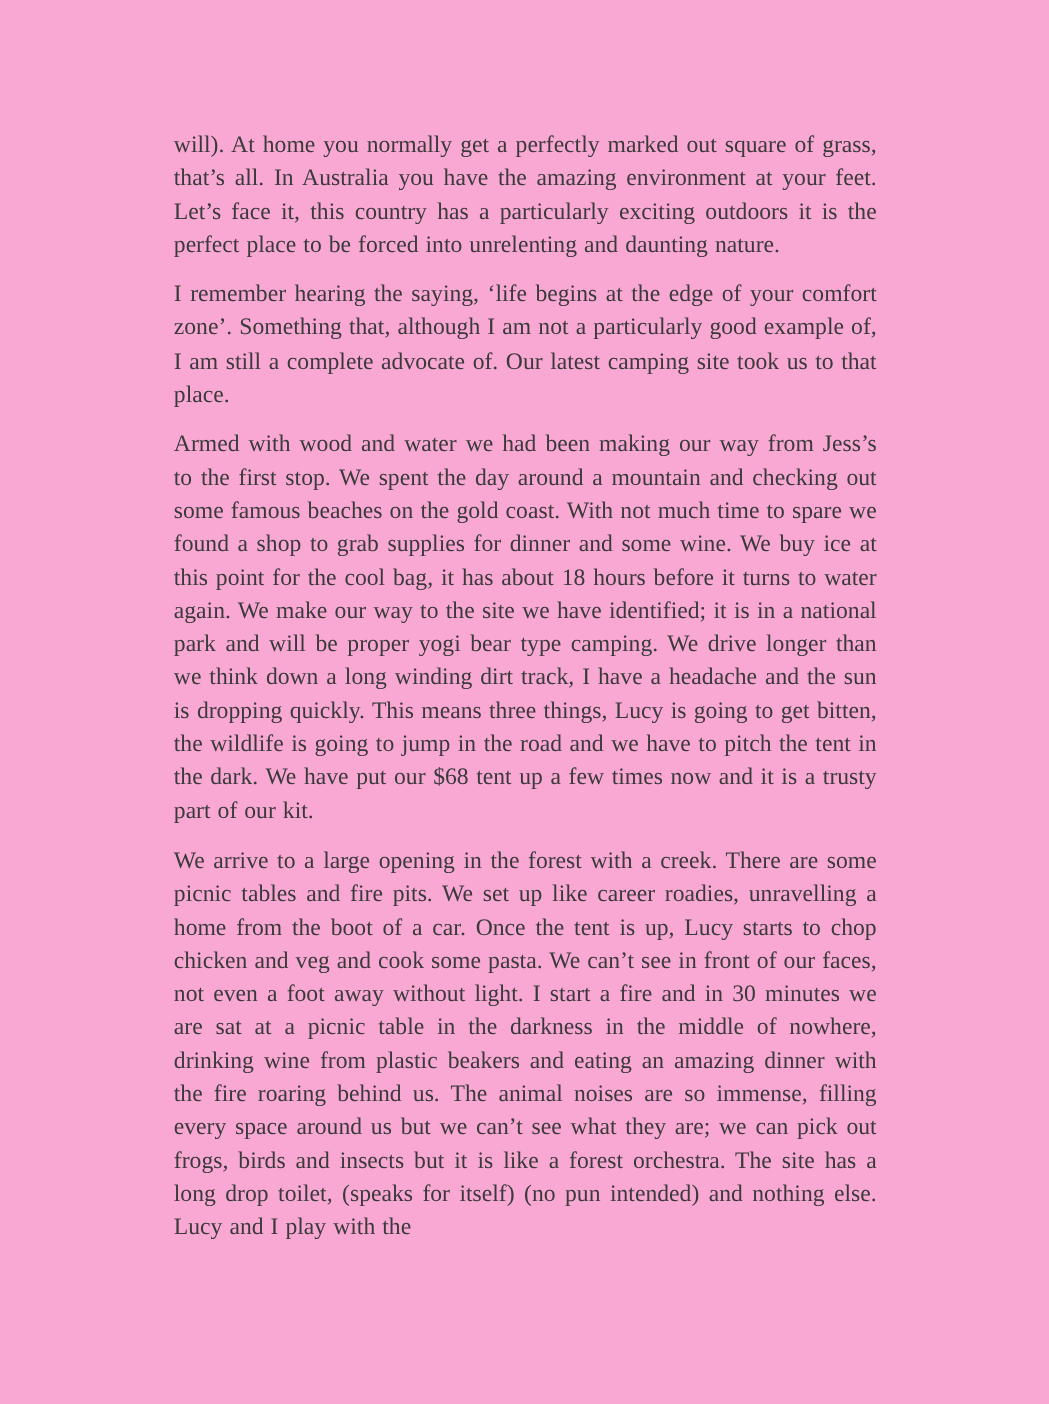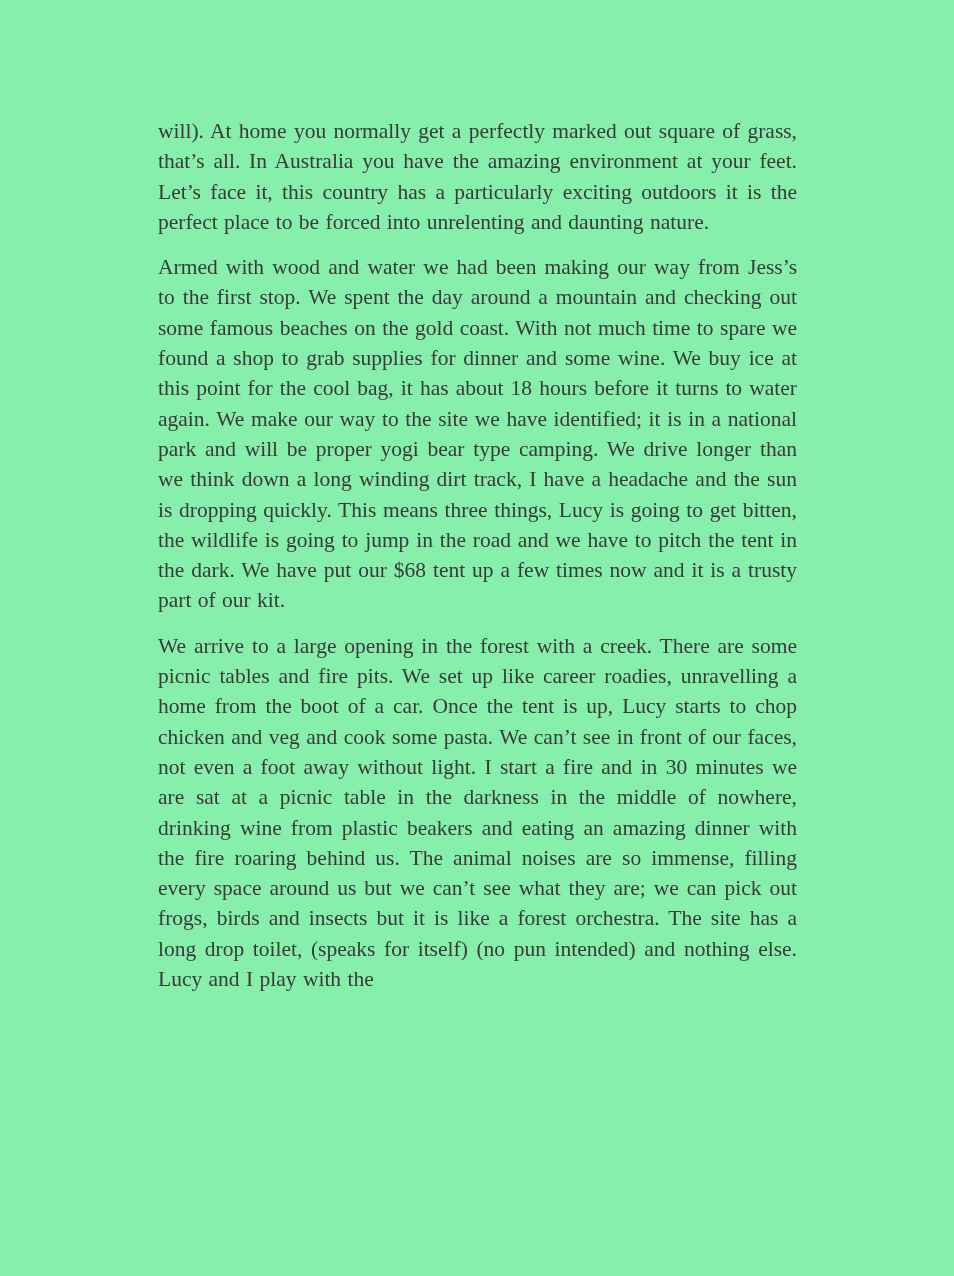--- a/index.html
+++ b/index.html
@@ -6,21 +6,21 @@
   html, body {
     width: 954px;
     height: 1276px;
     background: #ffffff;
     overflow: hidden;
   }
   .page {
     position: relative;
     width: 954px;
     height: 1276px;
-    background: #86efac;
+    background: #f9a8d4;
     font-family: "Liberation Serif", "DejaVu Serif", serif;
     color: #3a3a3a;
   }
   .text-block {
     position: absolute;
     top: 116px;
     left: 158px;
     width: 639px;
   }
   .text-block p {
@@ -43,16 +43,17 @@
     color: #5f5f5f;
     letter-spacing: 0.5px;
   }
 </style>
 </head>
 <body>
 
 <div class="page">
   <main class="text-block">
     <p>will). At home you normally get a perfectly marked out square of grass, that’s all. In Australia you have the amazing environment at your feet. Let’s face it, this country has a particularly exciting outdoors it is the perfect place to be forced into unrelenting and daunting nature.</p>
+    <p>I remember hearing the saying, ‘life begins at the edge of your comfort zone’. Something that, although I am not a particularly good example of, I am still a complete advocate of. Our latest camping site took us to that place.</p>
     <p>Armed with wood and water we had been making our way from Jess’s to the first stop. We spent the day around a mountain and checking out some famous beaches on the gold coast. With not much time to spare we found a shop to grab supplies for dinner and some wine. We buy ice at this point for the cool bag, it has about 18 hours before it turns to water again. We make our way to the site we have identified; it is in a national park and will be proper yogi bear type camping. We drive longer than we think down a long winding dirt track, I have a headache and the sun is dropping quickly. This means three things, Lucy is going to get bitten, the wildlife is going to jump in the road and we have to pitch the tent in the dark. We have put our $68 tent up a few times now and it is a trusty part of our kit.</p>
     <p>We arrive to a large opening in the forest with a creek. There are some picnic tables and fire pits. We set up like career roadies, unravelling a home from the boot of a car. Once the tent is up, Lucy starts to chop chicken and veg and cook some pasta. We can’t see in front of our faces, not even a foot away without light. I start a fire and in 30 minutes we are sat at a picnic table in the darkness in the middle of nowhere, drinking wine from plastic beakers and eating an amazing dinner with the fire roaring behind us. The animal noises are so immense, filling every space around us but we can’t see what they are; we can pick out frogs, birds and insects but it is like a forest orchestra. The site has a long drop toilet, (speaks for itself) (no pun intended) and nothing else. Lucy and I play with the</p>
   </main>
 </div>
 
 </body></html>

